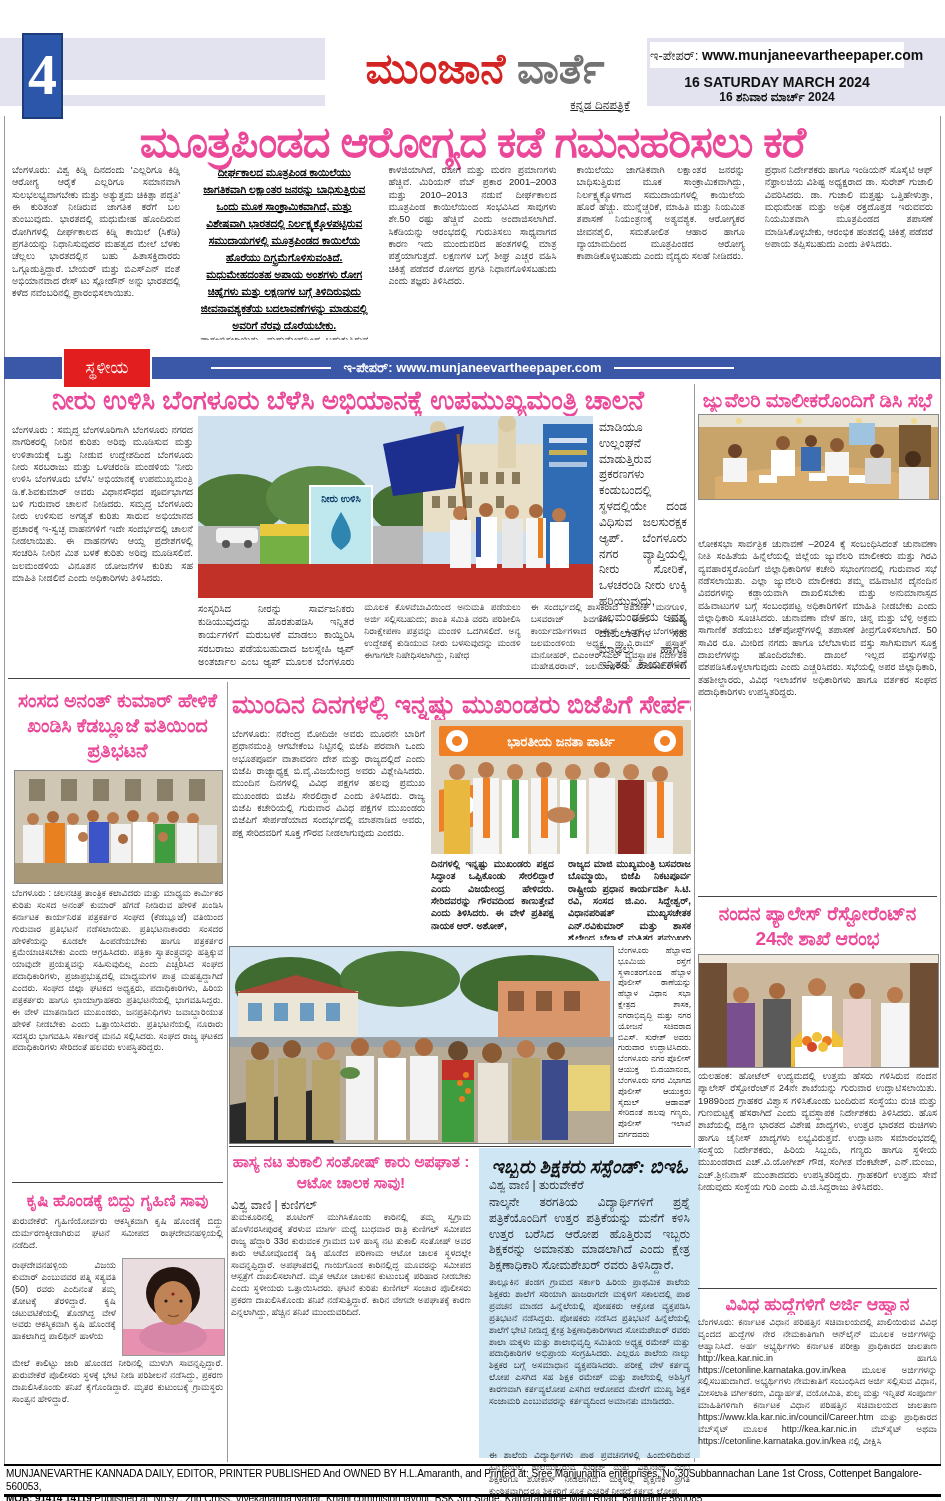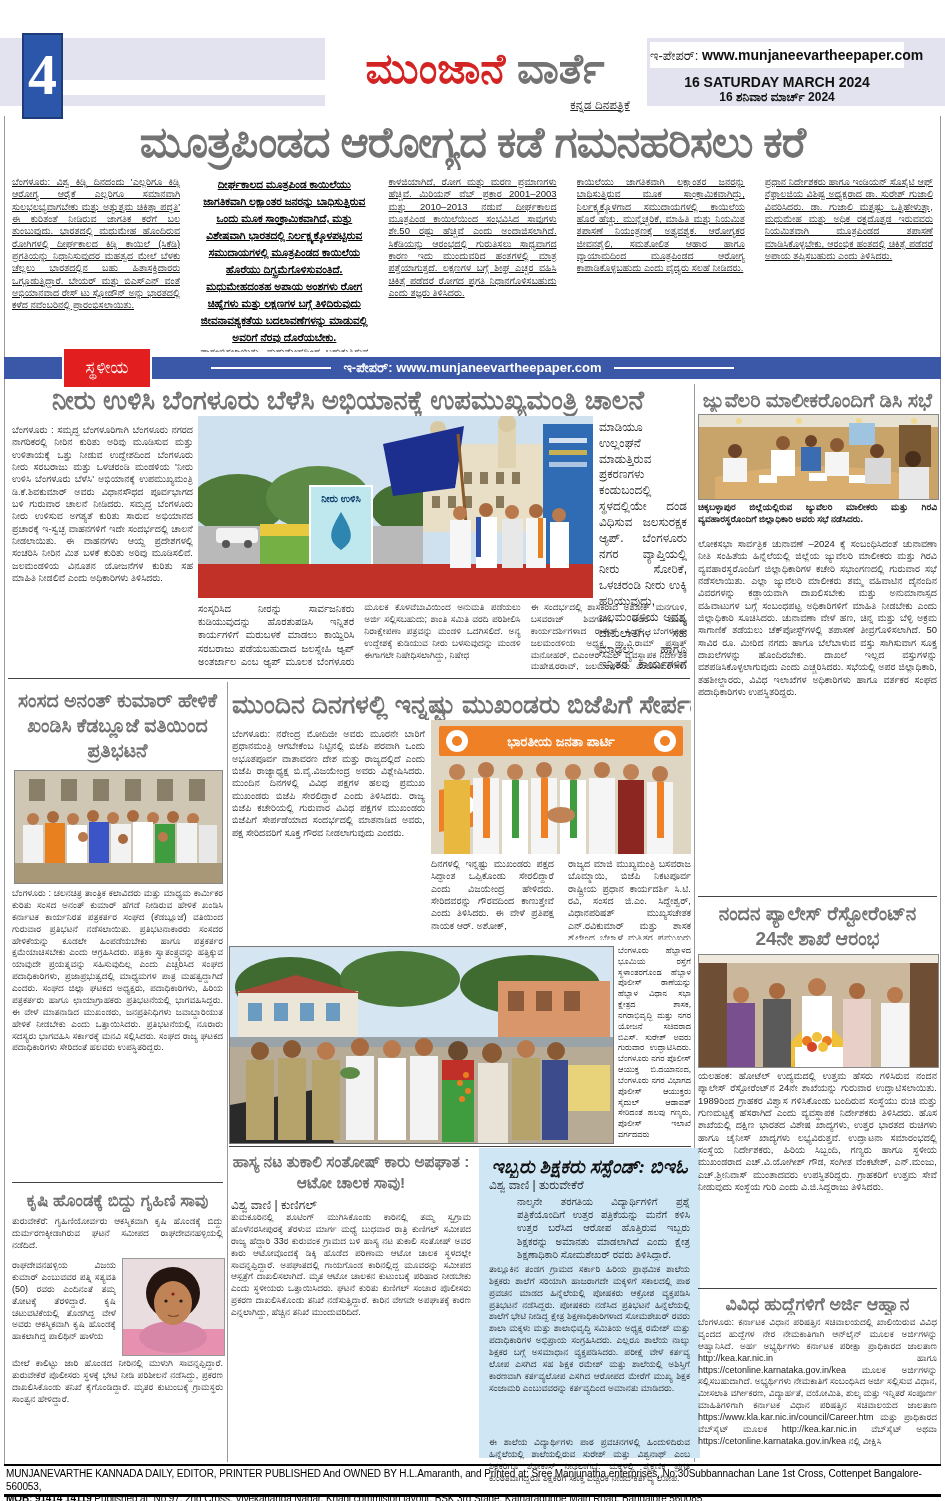--- a/index.html
+++ b/index.html
@@ -1,21 +1,21 @@
 <!DOCTYPE html>
 <html><head>
 <meta charset="utf-8">
 <style>
   html,body{margin:0;padding:0;background:#888;}
   .page{position:relative;width:945px;height:1501px;background:#fff;overflow:hidden;
         font-family:"Liberation Sans","DejaVu Sans",sans-serif;color:#111;}
   .abs{position:absolute;}
   .body-text{font-size:9.5px;line-height:1.3;text-align:justify;overflow:hidden;color:#1a1a1a;}
   .body-sm{font-size:12px;line-height:1.32;text-align:justify;overflow:hidden;color:#1a1a1a;}
-  .headline{font-weight:bold;color:#737373;text-align:center;overflow:hidden;}
+  .headline{font-weight:bold;color:#ec4899;text-align:center;overflow:hidden;}
   .nowrap{white-space:nowrap;}
   .vrule{border-left:1px solid #999;}
   .hrule{border-top:1px solid #444;}
   .photo{overflow:hidden;background:#ddd;}
   .photo svg{display:block;width:100%;height:100%;}
   
   .band{background:#e3e3ef;}
   .pagenum{background:#2b56aa;border:2px solid #1d3d7a;color:#fff;text-align:center;
            font-family:"Liberation Serif","DejaVu Serif",serif;font-weight:bold;font-size:58px;line-height:80px;}
   .masthead{font-weight:bold;font-size:42px;line-height:1.0;text-align:center;white-space:nowrap;}
@@ -62,21 +62,21 @@
 
   <div class="abs estrip" style="left:650px;top:42px;width:254px;height:26px;">
     <span>ಇ-ಪೇಪರ್:</span>
     <b>www.munjaneevartheepaper.com</b>
   </div>
   <div class="abs dates" style="left:650px;top:74px;width:254px;font-size:14px;">16 SATURDAY MARCH 2024</div>
   <div class="abs dates" style="left:650px;top:90px;width:254px;font-size:12px;">16 ಶನಿವಾರ ಮಾರ್ಚ್ 2024</div>
 
   <div class="abs headline nowrap" style="left:8px;top:114px;width:929px;height:56px;font-size:43px;line-height:56px;letter-spacing:-1px;">ಮೂತ್ರಪಿಂಡದ ಆರೋಗ್ಯದ ಕಡೆ ಗಮನಹರಿಸಲು ಕರೆ</div>
 
-  <div class="abs" style="left:12px;top:176px;width:921px;height:176px;display:flex;gap:20px;text-decoration:underline;">
+  <div class="abs" style="left:12px;top:164px;width:921px;height:176px;display:flex;gap:20px;">
     <div class="body-text" style="flex:1;">ಬೆಂಗಳೂರು: ವಿಶ್ವ ಕಿಡ್ನಿ ದಿನದಂದು 'ಎಲ್ಲರಿಗೂ ಕಿಡ್ನಿ ಆರೋಗ್ಯ ಆರೈಕೆ ಎಲ್ಲರಿಗೂ ಸಮಾನವಾಗಿ ಸುಲಭಲಭ್ಯವಾಗಬೇಕು ಮತ್ತು ಅತ್ಯುತ್ತಮ ಚಿಕಿತ್ಸಾ ಪದ್ಧತಿ' ಈ ಕುರಿತಂತೆ ನೀಡಿರುವ ಜಾಗತಿಕ ಕರೆಗೆ ಬಲ ತುಂಬುವುದು. ಭಾರತದಲ್ಲಿ ಮಧುಮೇಹ ಹೊಂದಿರುವ ರೋಗಿಗಳಲ್ಲಿ ದೀರ್ಘಕಾಲದ ಕಿಡ್ನಿ ಕಾಯಿಲೆ (ಸಿಕೆಡಿ) ಪ್ರಗತಿಯನ್ನು ನಿಧಾನಿಸುವುದರ ಮಹತ್ವದ ಮೇಲೆ ಬೆಳಕು ಚೆಲ್ಲಲು ಭಾರತದಲ್ಲಿನ ಬಹು ಹಿತಾಸಕ್ತಿದಾರರು ಒಗ್ಗೂಡುತ್ತಿದ್ದಾರೆ. ಬೇಯರ್ ಮತ್ತು ಬಿಎಸ್‌ಎನ್ ವಂತೆ ಅಭಿಯಾನವಾದ ರೇಸ್ ಟು ಸ್ಲೋಡೌನ್ ಅನ್ನು ಭಾರತದಲ್ಲಿ ಕಳೆದ ನವೆಂಬರಿನಲ್ಲಿ ಪ್ರಾರಂಭಿಸಲಾಯಿತು.</div>
     <div style="flex:1;overflow:hidden;">
       <div class="lead-quote">ದೀರ್ಘಕಾಲದ ಮೂತ್ರಪಿಂಡ ಕಾಯಿಲೆಯು ಜಾಗತಿಕವಾಗಿ ಲಕ್ಷಾಂತರ ಜನರನ್ನು ಬಾಧಿಸುತ್ತಿರುವ ಒಂದು ಮೂಕ ಸಾಂಕ್ರಾಮಿಕವಾಗಿದೆ, ಮತ್ತು ವಿಶೇಷವಾಗಿ ಭಾರತದಲ್ಲಿ ನಿರ್ಲಕ್ಷ್ಯಕ್ಕೊಳಪಟ್ಟಿರುವ ಸಮುದಾಯಗಳಲ್ಲಿ ಮೂತ್ರಪಿಂಡದ ಕಾಯಿಲೆಯ ಹೊರೆಯು ದಿಗ್ಭ್ರಮೆಗೊಳಿಸುವಂತಿದೆ. ಮಧುಮೇಹದಂತಹ ಅಪಾಯ ಅಂಶಗಳು ರೋಗ ಚಿಹ್ನೆಗಳು ಮತ್ತು ಲಕ್ಷಣಗಳ ಬಗ್ಗೆ ತಿಳಿದಿರುವುದು ಜೀವನಾವಶ್ಯಕತೆಯ ಬದಲಾವಣೆಗಳನ್ನು ಮಾಡುವಲ್ಲಿ ಅವರಿಗೆ ನೆರವು ದೊರೆಯಬೇಕು.</div>
       <div class="body-text">ಪ್ರಾರಂಭಿಸಲಾಯಿತು. ಮಧುಮೇಹದಿಂದ ಬದುಕುತ್ತಿರುವ 101 ಮಿಲಿಯನ್ (ದೇಶದ ಜನಸಂಖ್ಯೆಯ ಶೇ. 11.4) ಜನರಿಗೆ ಮೂತ್ರಪಿಂಡದ ಆರೋಗ್ಯದ ಕಡೆಗೆ ಗಮನ ಅಗತ್ಯ.</div>
     </div>
     <div class="body-text" style="flex:1;">ಕಾಳಜಿಯಾಗಿದೆ, ರೋಗ ಮತ್ತು ಮರಣ ಪ್ರಮಾಣಗಳು ಹೆಚ್ಚಿವೆ. ಮಿರಿಯನ್ ವೆಬ್ ಪ್ರಕಾರ 2001–2003 ಮತ್ತು 2010–2013 ನಡುವೆ ದೀರ್ಘಕಾಲದ ಮೂತ್ರಪಿಂಡ ಕಾಯಿಲೆಯಿಂದ ಸಂಭವಿಸಿದ ಸಾವುಗಳು ಶೇ.50 ರಷ್ಟು ಹೆಚ್ಚಿವೆ ಎಂದು ಅಂದಾಜಿಸಲಾಗಿದೆ. ಸಿಕೆಡಿಯನ್ನು ಆರಂಭದಲ್ಲಿ ಗುರುತಿಸಲು ಸಾಧ್ಯವಾಗದ ಕಾರಣ ಇದು ಮುಂದುವರಿದ ಹಂತಗಳಲ್ಲಿ ಮಾತ್ರ ಪತ್ತೆಯಾಗುತ್ತದೆ. ಲಕ್ಷಣಗಳ ಬಗ್ಗೆ ಶೀಘ್ರ ಎಚ್ಚರ ವಹಿಸಿ ಚಿಕಿತ್ಸೆ ಪಡೆದರೆ ರೋಗದ ಪ್ರಗತಿ ನಿಧಾನಗೊಳಿಸಬಹುದು ಎಂದು ತಜ್ಞರು ತಿಳಿಸಿದರು.</div>
     <div class="body-text" style="flex:1;">ಕಾಯಿಲೆಯು ಜಾಗತಿಕವಾಗಿ ಲಕ್ಷಾಂತರ ಜನರನ್ನು ಬಾಧಿಸುತ್ತಿರುವ ಮೂಕ ಸಾಂಕ್ರಾಮಿಕವಾಗಿದ್ದು, ನಿರ್ಲಕ್ಷ್ಯಕ್ಕೊಳಗಾದ ಸಮುದಾಯಗಳಲ್ಲಿ ಕಾಯಿಲೆಯ ಹೊರೆ ಹೆಚ್ಚು. ಮುನ್ನೆಚ್ಚರಿಕೆ, ಮಾಹಿತಿ ಮತ್ತು ನಿಯಮಿತ ತಪಾಸಣೆ ನಿಯಂತ್ರಣಕ್ಕೆ ಅತ್ಯವಶ್ಯಕ. ಆರೋಗ್ಯಕರ ಜೀವನಶೈಲಿ, ಸಮತೋಲಿತ ಆಹಾರ ಹಾಗೂ ವ್ಯಾಯಾಮದಿಂದ ಮೂತ್ರಪಿಂಡದ ಆರೋಗ್ಯ ಕಾಪಾಡಿಕೊಳ್ಳಬಹುದು ಎಂದು ವೈದ್ಯರು ಸಲಹೆ ನೀಡಿದರು.</div>
     <div class="body-text" style="flex:1;">ಪ್ರಧಾನ ನಿರ್ದೇಶಕರು ಹಾಗೂ ಇಂಡಿಯನ್ ಸೊಸೈಟಿ ಆಫ್ ನೆಫ್ರಾಲಜಿಯ ವಿಶಿಷ್ಟ ಅಧ್ಯಕ್ಷರಾದ ಡಾ. ಸುರೇಶ್ ಗುಜಾಲಿ ವಿವರಿಸಿದರು. ಡಾ. ಗುಜಾಲಿ ಮತ್ತಷ್ಟು ಒತ್ತಿಹೇಳುತ್ತಾ, ಮಧುಮೇಹ ಮತ್ತು ಅಧಿಕ ರಕ್ತದೊತ್ತಡ ಇರುವವರು ನಿಯಮಿತವಾಗಿ ಮೂತ್ರಪಿಂಡದ ತಪಾಸಣೆ ಮಾಡಿಸಿಕೊಳ್ಳಬೇಕು, ಆರಂಭಿಕ ಹಂತದಲ್ಲಿ ಚಿಕಿತ್ಸೆ ಪಡೆದರೆ ಅಪಾಯ ತಪ್ಪಿಸಬಹುದು ಎಂದು ತಿಳಿಸಿದರು.</div>
   </div>
 
@@ -254,21 +254,21 @@
         <circle cx="200" cy="52" r="8" fill="#c08356"></circle>
           <rect x="187" y="60" width="26" height="74" fill="#8c2620"></rect>
         <circle cx="229" cy="54" r="8" fill="#b97a4e"></circle>
           <rect x="216" y="62" width="26" height="72" fill="#f5f5f5"></rect>
           <rect x="226" y="62" width="7" height="56" fill="#f08026"></rect>
         <ellipse cx="130" cy="95" rx="14" ry="8" fill="#c08356"></ellipse>
       </g>
     </svg>
   </div>
 
-  <div class="abs" style="left:431px;top:858px;width:260px;height:82px;display:flex;gap:14px;">
+  <div class="abs" style="left:431px;top:858px;width:260px;height:82px;display:flex;gap:14px;font-weight:bold;">
     <div class="body-text" style="flex:1;">ದಿನಗಳಲ್ಲಿ ಇನ್ನಷ್ಟು ಮುಖಂಡರು ಪಕ್ಷದ ಸಿದ್ಧಾಂತ ಒಪ್ಪಿಕೊಂಡು ಸೇರಲಿದ್ದಾರೆ ಎಂದು ವಿಜಯೇಂದ್ರ ಹೇಳಿದರು. ಸೇರಿದವರನ್ನು ಗೌರವದಿಂದ ಕಾಣುತ್ತೇವೆ ಎಂದು ತಿಳಿಸಿದರು. ಈ ವೇಳೆ ಪ್ರತಿಪಕ್ಷ ನಾಯಕ ಆರ್. ಅಶೋಕ್,</div>
     <div class="body-text" style="flex:1;">ರಾಜ್ಯದ ಮಾಜಿ ಮುಖ್ಯಮಂತ್ರಿ ಬಸವರಾಜ ಬೊಮ್ಮಾಯಿ, ಬಿಜೆಪಿ ನಿಕಟಪೂರ್ವ ರಾಷ್ಟ್ರೀಯ ಪ್ರಧಾನ ಕಾರ್ಯದರ್ಶಿ ಸಿ.ಟಿ. ರವಿ, ಸಂಸದ ಜಿ.ಎಂ. ಸಿದ್ದೇಶ್ವರ್, ವಿಧಾನಪರಿಷತ್ ಮುಖ್ಯಸಚೇತಕ ಎನ್.ರವಿಕುಮಾರ್ ಮತ್ತು ಶಾಸಕ ಶೈಲೇಂದ್ರ ಬೆಲ್ಲಾಳೆ ಮತ್ತಿತರ ಪ್ರಮುಖರು ಉಪಸ್ಥಿತರಿದ್ದರು.</div>
   </div>
 
   <div class="abs photo" style="left:229px;top:946px;width:383px;height:196px;border:1px solid #777;">
     <svg viewBox="0 0 383 196" preserveAspectRatio="none">
       <rect x="0" y="0" width="383" height="196" fill="#d5e6f2"></rect>
       <ellipse cx="60" cy="40" rx="55" ry="30" fill="#3f6a30"></ellipse>
       <ellipse cx="170" cy="32" rx="60" ry="28" fill="#4a7838"></ellipse>
       <ellipse cx="300" cy="38" rx="70" ry="30" fill="#3f6a30"></ellipse>
@@ -326,21 +326,21 @@
 
   <div class="abs hrule" style="left:229px;top:1146px;width:462px;"></div>
 
   <div class="abs headline" style="left:231px;top:1152px;width:240px;height:44px;font-size:15.5px;line-height:1.35;">ಹಾಸ್ಯ ನಟ ತುಕಾಲಿ ಸಂತೋಷ್ ಕಾರು ಅಪಘಾತ : ಆಟೋ ಚಾಲಕ ಸಾವು!</div>
   <div class="abs byline" style="left:231px;top:1198px;width:240px;">ವಿಶ್ವ ವಾಣಿ | ಕುಣಿಗಲ್</div>
   <div class="abs body-sm" style="left:231px;top:1212px;width:240px;height:248px;font-size:9px;">ತುಮಕೂರಿನಲ್ಲಿ ಶೂಟಿಂಗ್ ಮುಗಿಸಿಕೊಂಡು ಕಾರಿನಲ್ಲಿ ತಮ್ಮ ಸ್ವಗ್ರಾಮ ಹೊಳೆನರಸೀಪುರಕ್ಕೆ ತೆರಳುವ ಮಾರ್ಗ ಮಧ್ಯೆ ಬುಧವಾರ ರಾತ್ರಿ ಕುಣಿಗಲ್ ಸಮೀಪದ ರಾಜ್ಯ ಹೆದ್ದಾರಿ 33ರ ಕುರುವಂಕ ಗ್ರಾಮದ ಬಳಿ ಹಾಸ್ಯ ನಟ ತುಕಾಲಿ ಸಂತೋಷ್ ಅವರ ಕಾರು ಆಟೋವೊಂದಕ್ಕೆ ಡಿಕ್ಕಿ ಹೊಡೆದ ಪರಿಣಾಮ ಆಟೋ ಚಾಲಕ ಸ್ಥಳದಲ್ಲೇ ಸಾವನ್ನಪ್ಪಿದ್ದಾರೆ. ಅಪಘಾತದಲ್ಲಿ ಗಾಯಗೊಂಡ ಕಾರಿನಲ್ಲಿದ್ದ ಮೂವರನ್ನು ಸಮೀಪದ ಆಸ್ಪತ್ರೆಗೆ ದಾಖಲಿಸಲಾಗಿದೆ. ಮೃತ ಆಟೋ ಚಾಲಕನ ಕುಟುಂಬಕ್ಕೆ ಪರಿಹಾರ ನೀಡಬೇಕು ಎಂದು ಸ್ಥಳೀಯರು ಒತ್ತಾಯಿಸಿದರು. ಘಟನೆ ಕುರಿತು ಕುಣಿಗಲ್ ಸಂಚಾರ ಪೊಲೀಸರು ಪ್ರಕರಣ ದಾಖಲಿಸಿಕೊಂಡು ತನಿಖೆ ನಡೆಸುತ್ತಿದ್ದಾರೆ. ಕಾರಿನ ವೇಗವೇ ಅಪಘಾತಕ್ಕೆ ಕಾರಣ ಎನ್ನಲಾಗಿದ್ದು, ಹೆಚ್ಚಿನ ತನಿಖೆ ಮುಂದುವರಿದಿದೆ.</div>
 
   <div class="abs teachers" style="left:479px;top:1148px;width:221px;height:310px;">
     <div class="th">ಇಬ್ಬರು ಶಿಕ್ಷಕರು ಸಸ್ಪೆಂಡ್: ಬಿಇಓ</div>
     <div class="byline">ವಿಶ್ವ ವಾಣಿ | ತುರುವೇಕೆರೆ</div>
-    <div class="body-sm" style="font-size:10px;margin-top:3px;margin-left:28px;">ನಾಲ್ಕನೇ ತರಗತಿಯ ವಿದ್ಯಾರ್ಥಿಗಳಿಗೆ ಪ್ರಶ್ನೆ ಪತ್ರಿಕೆಯೊಂದಿಗೆ ಉತ್ತರ ಪತ್ರಿಕೆಯನ್ನು ಮನೆಗೆ ಕಳಿಸಿ ಉತ್ತರ ಬರೆಸಿದ ಆರೋಪ ಹೊತ್ತಿರುವ ಇಬ್ಬರು ಶಿಕ್ಷಕರನ್ನು ಅಮಾನತು ಮಾಡಲಾಗಿದೆ ಎಂದು ಕ್ಷೇತ್ರ ಶಿಕ್ಷಣಾಧಿಕಾರಿ ಸೋಮಶೇಖರ್ ರವರು ತಿಳಿಸಿದ್ದಾರೆ.</div>
+    <div class="body-sm" style="font-size:12px;margin-top:3px;">ನಾಲ್ಕನೇ ತರಗತಿಯ ವಿದ್ಯಾರ್ಥಿಗಳಿಗೆ ಪ್ರಶ್ನೆ ಪತ್ರಿಕೆಯೊಂದಿಗೆ ಉತ್ತರ ಪತ್ರಿಕೆಯನ್ನು ಮನೆಗೆ ಕಳಿಸಿ ಉತ್ತರ ಬರೆಸಿದ ಆರೋಪ ಹೊತ್ತಿರುವ ಇಬ್ಬರು ಶಿಕ್ಷಕರನ್ನು ಅಮಾನತು ಮಾಡಲಾಗಿದೆ ಎಂದು ಕ್ಷೇತ್ರ ಶಿಕ್ಷಣಾಧಿಕಾರಿ ಸೋಮಶೇಖರ್ ರವರು ತಿಳಿಸಿದ್ದಾರೆ.</div>
     <div class="body-sm" style="font-size:9px;margin-top:3px;height:170px;">ತಾಲ್ಲೂಕಿನ ತಂಡಗ ಗ್ರಾಮದ ಸರ್ಕಾರಿ ಹಿರಿಯ ಪ್ರಾಥಮಿಕ ಶಾಲೆಯ ಶಿಕ್ಷಕರು ಶಾಲೆಗೆ ಸರಿಯಾಗಿ ಹಾಜರಾಗದೇ ಮಕ್ಕಳಿಗೆ ಸಕಾಲದಲ್ಲಿ ಪಾಠ ಪ್ರವಚನ ಮಾಡದ ಹಿನ್ನೆಲೆಯಲ್ಲಿ ಪೋಷಕರು ಆಕ್ರೋಶ ವ್ಯಕ್ತಪಡಿಸಿ ಪ್ರತಿಭಟನೆ ನಡೆಸಿದ್ದರು. ಪೋಷಕರು ನಡೆಸಿದ ಪ್ರತಿಭಟನೆ ಹಿನ್ನೆಲೆಯಲ್ಲಿ ಶಾಲೆಗೆ ಭೇಟಿ ನೀಡಿದ್ದ ಕ್ಷೇತ್ರ ಶಿಕ್ಷಣಾಧಿಕಾರಿಗಳಾದ ಸೋಮಶೇಖರ್ ರವರು ಶಾಲಾ ಮಕ್ಕಳು ಮತ್ತು ಶಾಲಾಭಿವೃದ್ಧಿ ಸಮಿತಿಯ ಅಧ್ಯಕ್ಷ ರಮೇಶ್ ಮತ್ತು ಪದಾಧಿಕಾರಿಗಳ ಅಭಿಪ್ರಾಯ ಸಂಗ್ರಹಿಸಿದರು. ಎಲ್ಲರೂ ಶಾಲೆಯ ನಾಲ್ಕು ಶಿಕ್ಷಕರ ಬಗ್ಗೆ ಅಸಮಾಧಾನ ವ್ಯಕ್ತಪಡಿಸಿದರು. ಪರೀಕ್ಷೆ ವೇಳೆ ಕರ್ತವ್ಯ ಲೋಪ ಎಸಗಿದ ಸಹ ಶಿಕ್ಷಕ ರಮೇಶ್ ಮತ್ತು ಶಾಲೆಯಲ್ಲಿ ಅಶಿಸ್ತಿಗೆ ಕಾರಣವಾಗಿ ಕರ್ತವ್ಯಲೋಪ ಎಸಗಿದ ಆರೋಪದ ಮೇರೆಗೆ ಮುಖ್ಯ ಶಿಕ್ಷಕ ಸಂಜಾಮರಿ ಎಂಬುವವರನ್ನು ಕರ್ತವ್ಯದಿಂದ ಅಮಾನತು ಮಾಡಿದರು.</div>
     <div class="body-sm" style="font-size:9px;margin-top:3px;height:62px;">ಈ ಶಾಲೆಯ ವಿದ್ಯಾರ್ಥಿಗಳು ಪಾಠ ಪ್ರವಚನಗಳಲ್ಲಿ ಹಿಂದುಳಿದಿರುವ ಹಿನ್ನೆಲೆಯಲ್ಲಿ ಶಾಲೆಯಲ್ಲಿರುವ ಸುರೇಶ್ ಮತ್ತು ವಿಶ್ವನಾಥ್ ಎಂಬ ಶಿಕ್ಷಕರಿಗೂ ಶೋಕಾಸ್ ನೀಡಲಾಗಿದೆ. ಮಕ್ಕಳಲ್ಲಿ ಶೈಕ್ಷಣಿಕ ಪ್ರಗತಿ ಕುಂಠಿತವಾಗಿದ್ದರೂ ಶಿಕ್ಷಕರಿಗೆ ಸೂಕ್ತ ಎಚ್ಚರಿಕೆ ನೀಡದೆ ಕರ್ತವ್ಯ ಲೋಪ.</div>
   </div>
 
   <div class="abs headline nowrap" style="left:698px;top:388px;width:239px;font-size:19.5px;line-height:24px;">ಜ್ಯುವೆಲರಿ ಮಾಲೀಕರೊಂದಿಗೆ ಡಿಸಿ ಸಭೆ</div>
   <div class="abs photo" style="left:698px;top:414px;width:239px;height:84px;border:1px solid #888;">
     <svg viewBox="0 0 239 84" preserveAspectRatio="none">
       <rect x="0" y="0" width="239" height="84" fill="#c8a36a"></rect>
       <rect x="0" y="0" width="239" height="12" fill="#e8e2d2"></rect>
       <g fill="#f0d890">
@@ -366,21 +366,20 @@
           <rect x="102" y="32" width="20" height="24" fill="#3b6bb0"></rect>
         <circle cx="138" cy="30" r="7" fill="#8a5a34"></circle>
           <rect x="126" y="37" width="24" height="24" fill="#f5f5f5"></rect>
         <circle cx="178" cy="36" r="7" fill="#6a4328"></circle>
           <rect x="166" y="43" width="26" height="26" fill="#d8d8d8"></rect>
         <circle cx="214" cy="44" r="8" fill="#4a2e1c"></circle>
           <rect x="200" y="52" width="30" height="32" fill="#e8e8e8"></rect>
       </g>
     </svg>
   </div>
-  <div class="abs body-sm" style="left:698px;top:502px;width:239px;height:32px;font-weight:bold;font-size:9px;">ಚಿಕ್ಕಬಳ್ಳಾಪುರ ಜಿಲ್ಲೆಯಲ್ಲಿರುವ ಜ್ಯುವೆಲರಿ ಮಾಲೀಕರು ಮತ್ತು ಗಿರವಿ ವ್ಯವಹಾರಸ್ಥರೊಂದಿಗೆ ಜಿಲ್ಲಾಧಿಕಾರಿ ಅವರು ಸಭೆ ನಡೆಸಿದರು.</div>
   <div class="abs body-text" style="left:698px;top:538px;width:239px;height:354px;">ಲೋಕಸಭಾ ಸಾರ್ವತ್ರಿಕ ಚುನಾವಣೆ –2024 ಕ್ಕೆ ಸಂಬಂಧಿಸಿದಂತೆ ಚುನಾವಣಾ ನೀತಿ ಸಂಹಿತೆಯ ಹಿನ್ನೆಲೆಯಲ್ಲಿ ಜಿಲ್ಲೆಯ ಜ್ಯುವೆಲರಿ ಮಾಲೀಕರು ಮತ್ತು ಗಿರವಿ ವ್ಯವಹಾರಸ್ಥರೊಂದಿಗೆ ಜಿಲ್ಲಾಧಿಕಾರಿಗಳ ಕಚೇರಿ ಸಭಾಂಗಣದಲ್ಲಿ ಗುರುವಾರ ಸಭೆ ನಡೆಸಲಾಯಿತು. ಎಲ್ಲಾ ಜ್ಯುವೆಲರಿ ಮಾಲೀಕರು ತಮ್ಮ ವಹಿವಾಟಿನ ದೈನಂದಿನ ವಿವರಗಳನ್ನು ಕಡ್ಡಾಯವಾಗಿ ದಾಖಲಿಸಬೇಕು ಮತ್ತು ಅನುಮಾನಾಸ್ಪದ ವಹಿವಾಟುಗಳ ಬಗ್ಗೆ ಸಂಬಂಧಪಟ್ಟ ಅಧಿಕಾರಿಗಳಿಗೆ ಮಾಹಿತಿ ನೀಡಬೇಕು ಎಂದು ಜಿಲ್ಲಾಧಿಕಾರಿ ಸೂಚಿಸಿದರು. ಚುನಾವಣಾ ವೇಳೆ ಹಣ, ಚಿನ್ನ ಮತ್ತು ಬೆಳ್ಳಿ ಅಕ್ರಮ ಸಾಗಾಣಿಕೆ ತಡೆಯಲು ಚೆಕ್‌ಪೋಸ್ಟ್‌ಗಳಲ್ಲಿ ತಪಾಸಣೆ ತೀವ್ರಗೊಳಿಸಲಾಗಿದೆ. 50 ಸಾವಿರ ರೂ. ಮೀರಿದ ನಗದು ಹಾಗೂ ಬೆಲೆಬಾಳುವ ವಸ್ತು ಸಾಗಿಸುವಾಗ ಸೂಕ್ತ ದಾಖಲೆಗಳನ್ನು ಹೊಂದಿರಬೇಕು. ದಾಖಲೆ ಇಲ್ಲದ ವಸ್ತುಗಳನ್ನು ವಶಪಡಿಸಿಕೊಳ್ಳಲಾಗುವುದು ಎಂದು ಎಚ್ಚರಿಸಿದರು. ಸಭೆಯಲ್ಲಿ ಅಪರ ಜಿಲ್ಲಾಧಿಕಾರಿ, ತಹಶೀಲ್ದಾರರು, ವಿವಿಧ ಇಲಾಖೆಗಳ ಅಧಿಕಾರಿಗಳು ಹಾಗೂ ವರ್ತಕರ ಸಂಘದ ಪದಾಧಿಕಾರಿಗಳು ಉಪಸ್ಥಿತರಿದ್ದರು.</div>
 
   <div class="abs hrule" style="left:698px;top:896px;width:239px;"></div>
 
   <div class="abs headline" style="left:698px;top:902px;width:239px;height:48px;font-size:19px;line-height:1.3;">ನಂದನ ಪ್ಯಾಲೇಸ್ ರೆಸ್ಟೋರೆಂಟ್‌ನ 24ನೇ ಶಾಖೆ ಆರಂಭ</div>
   <div class="abs photo" style="left:698px;top:954px;width:239px;height:112px;border:1px solid #888;">
     <svg viewBox="0 0 239 112" preserveAspectRatio="none">
       <rect x="0" y="0" width="239" height="112" fill="#cbb79b"></rect>
       <rect x="0" y="0" width="28" height="112" fill="#6e4e34"></rect>
       <rect x="211" y="0" width="28" height="112" fill="#6e4e34"></rect>

